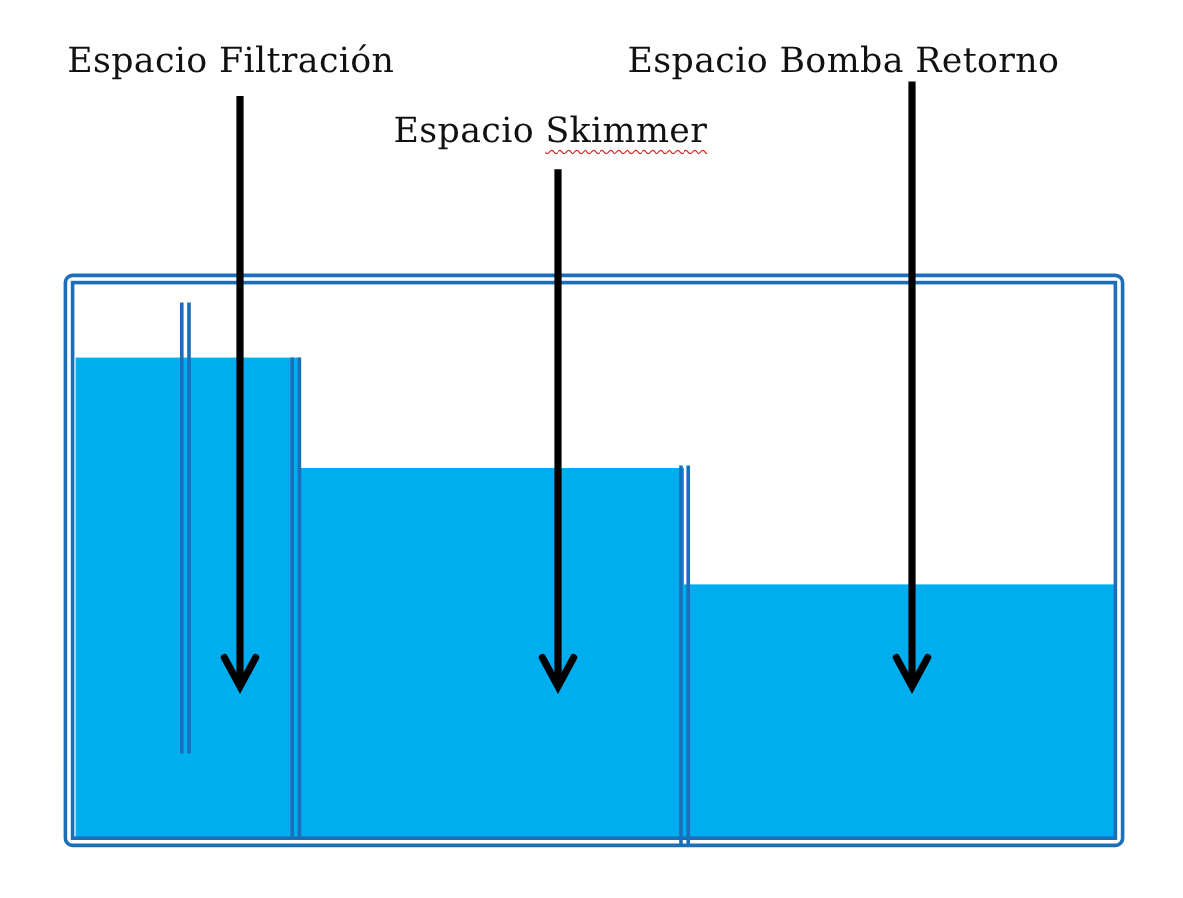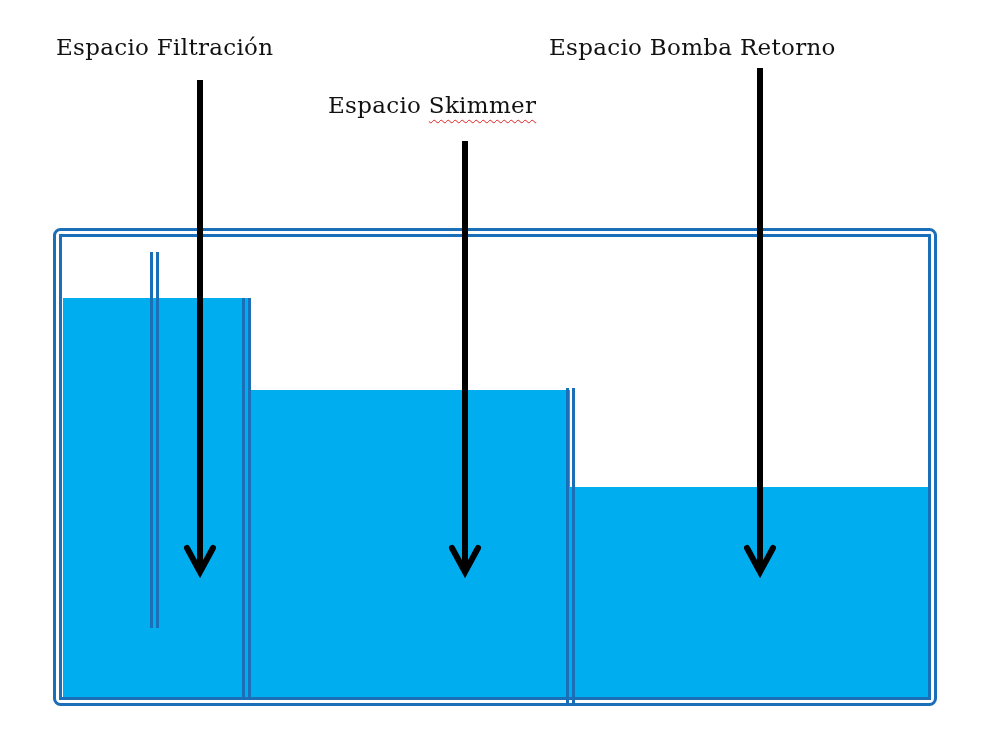--- a/index.html
+++ b/index.html
@@ -1,32 +1,32 @@
 <!DOCTYPE html>
 <html><head>
 <meta charset="utf-8">
 <style>
   html, body { margin: 0; padding: 0; background: #ffffff; }
   body { width: 986px; height: 748px; position: relative; overflow: hidden; font-family: "DejaVu Serif", "Liberation Serif", serif; }
-  .label { position: absolute; font-size: 23px; color: #111; white-space: nowrap; line-height: 1; letter-spacing: 0.3px; }
+  .label { position: absolute; font-size: 29px; color: #111; white-space: nowrap; line-height: 1; letter-spacing: 0.3px; }
   .spell { text-decoration: underline wavy #e02020; text-decoration-thickness: 1px; text-underline-offset: 6px; }
   svg.diagram { position: absolute; left: 0; top: 0; }
 </style>
 </head>
 <body>
 
 <div class="label" style="left:56px; top:36px;">
   <span>Espacio </span><span>Filtración</span>
 </div>
 
 <div class="label" style="left:328px; top:94px;">
   <span>Espacio </span><span class="spell">Skimmer</span>
 </div>
 
-<div class="label" style="left:549px; top:36px;">
+<div class="label" style="left:523px; top:36px;">
   <span>Espacio </span><span>Bomba Retorno</span>
 </div>
 
 <svg class="diagram" width="986" height="748" viewBox="0 0 986 748">
 
   <rect x="63" y="298" width="187" height="400" fill="#00aeef"></rect>
   <rect x="250" y="390" width="320" height="308" fill="#00aeef"></rect>
   <rect x="570" y="487" width="360" height="211" fill="#00aeef"></rect>
 
   <rect x="54.5" y="229.5" width="881" height="475" rx="6" ry="6" fill="none" stroke="#1a6fb8" stroke-width="3"></rect>

